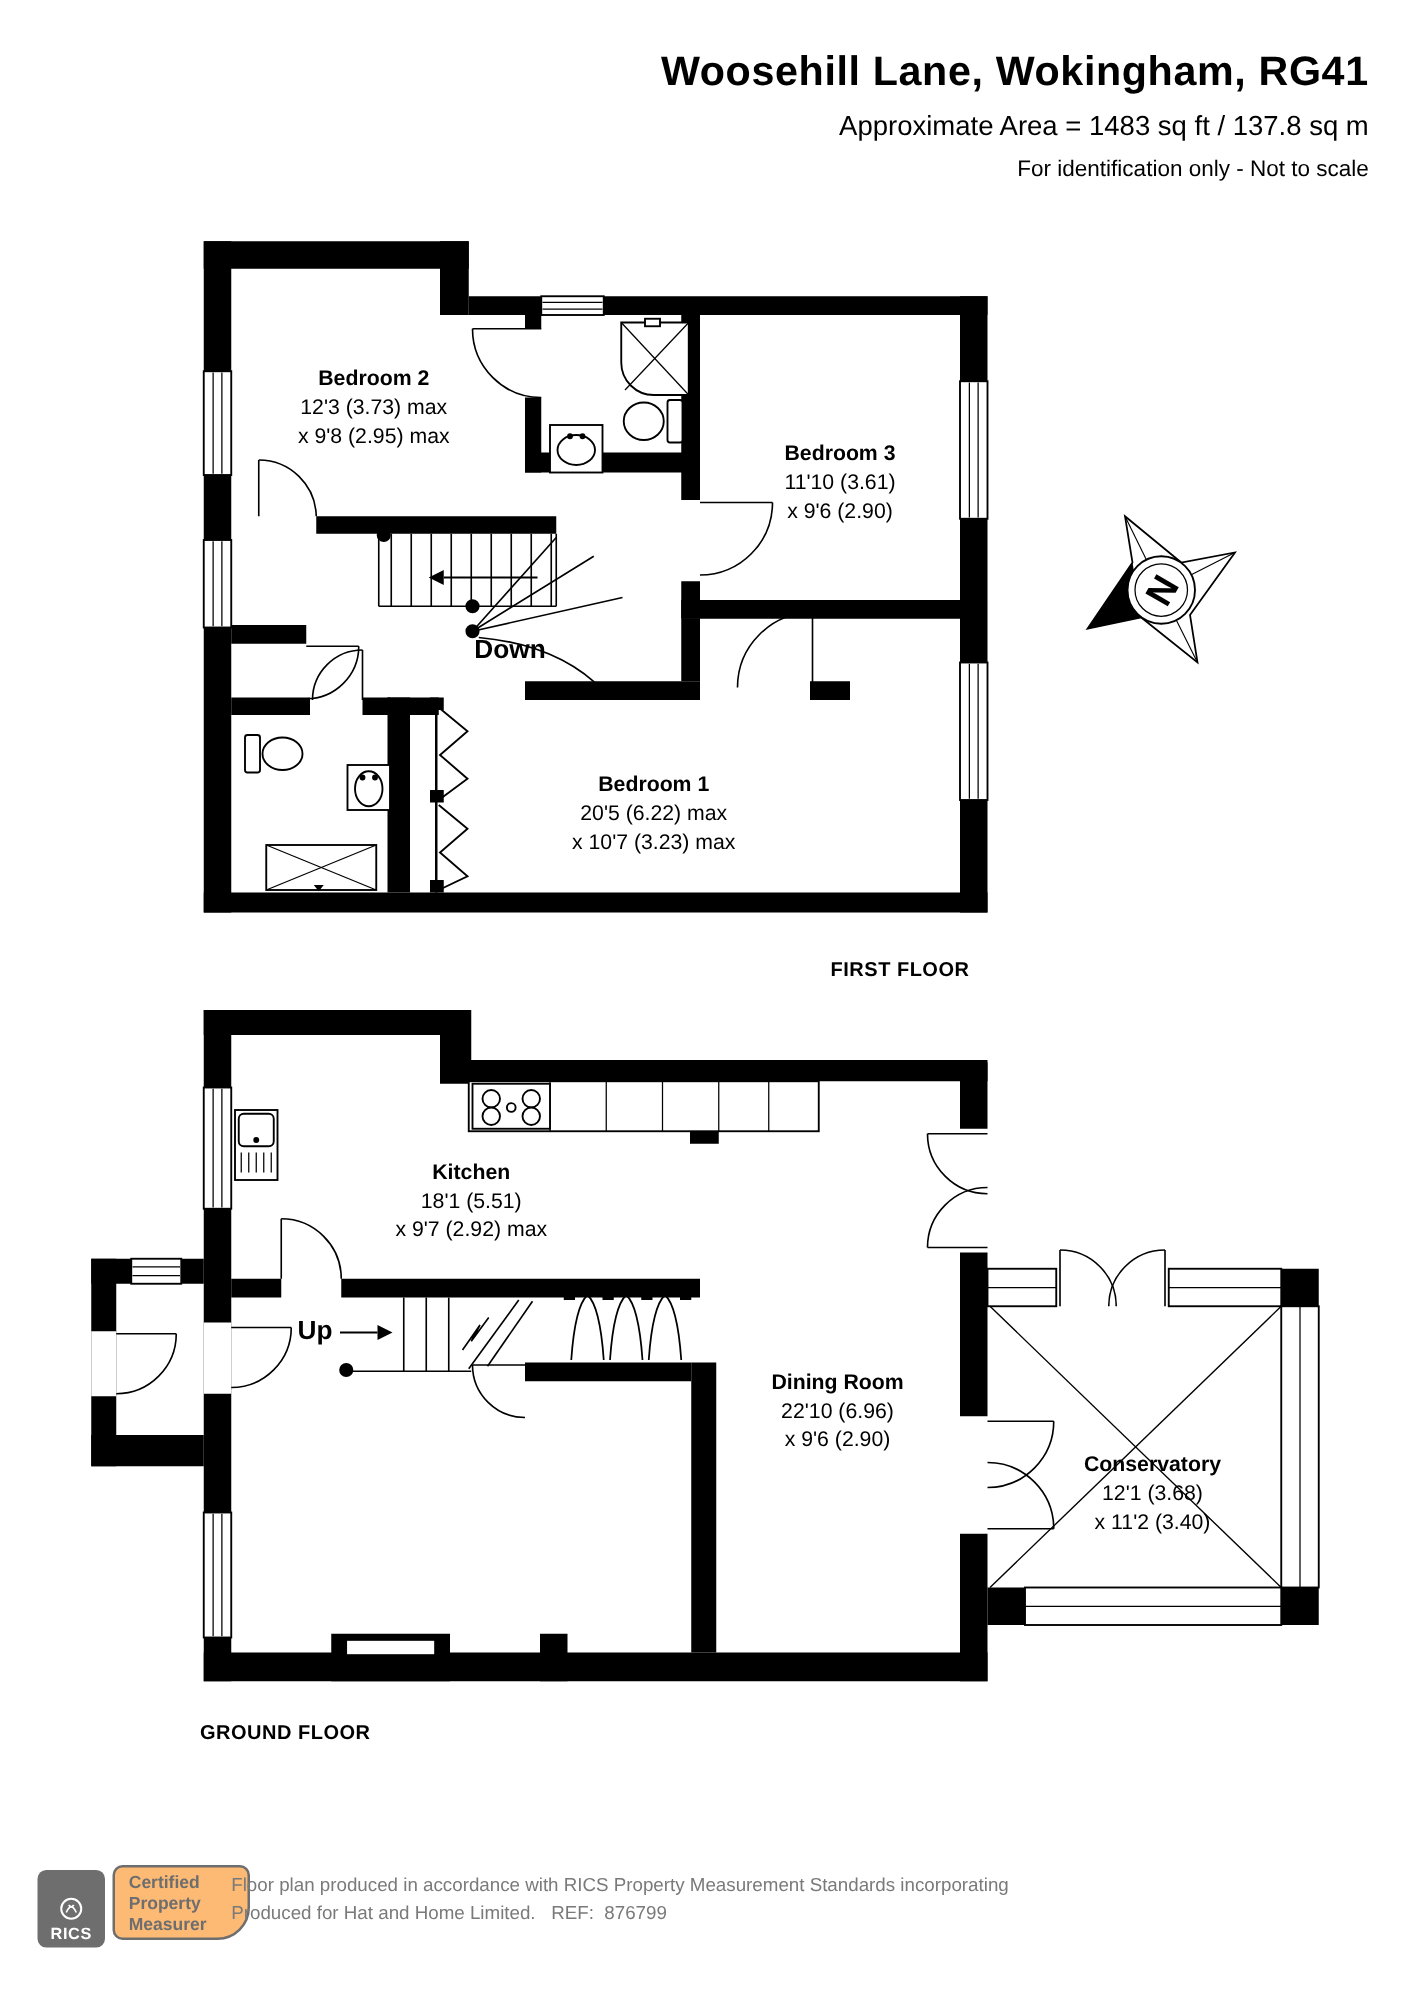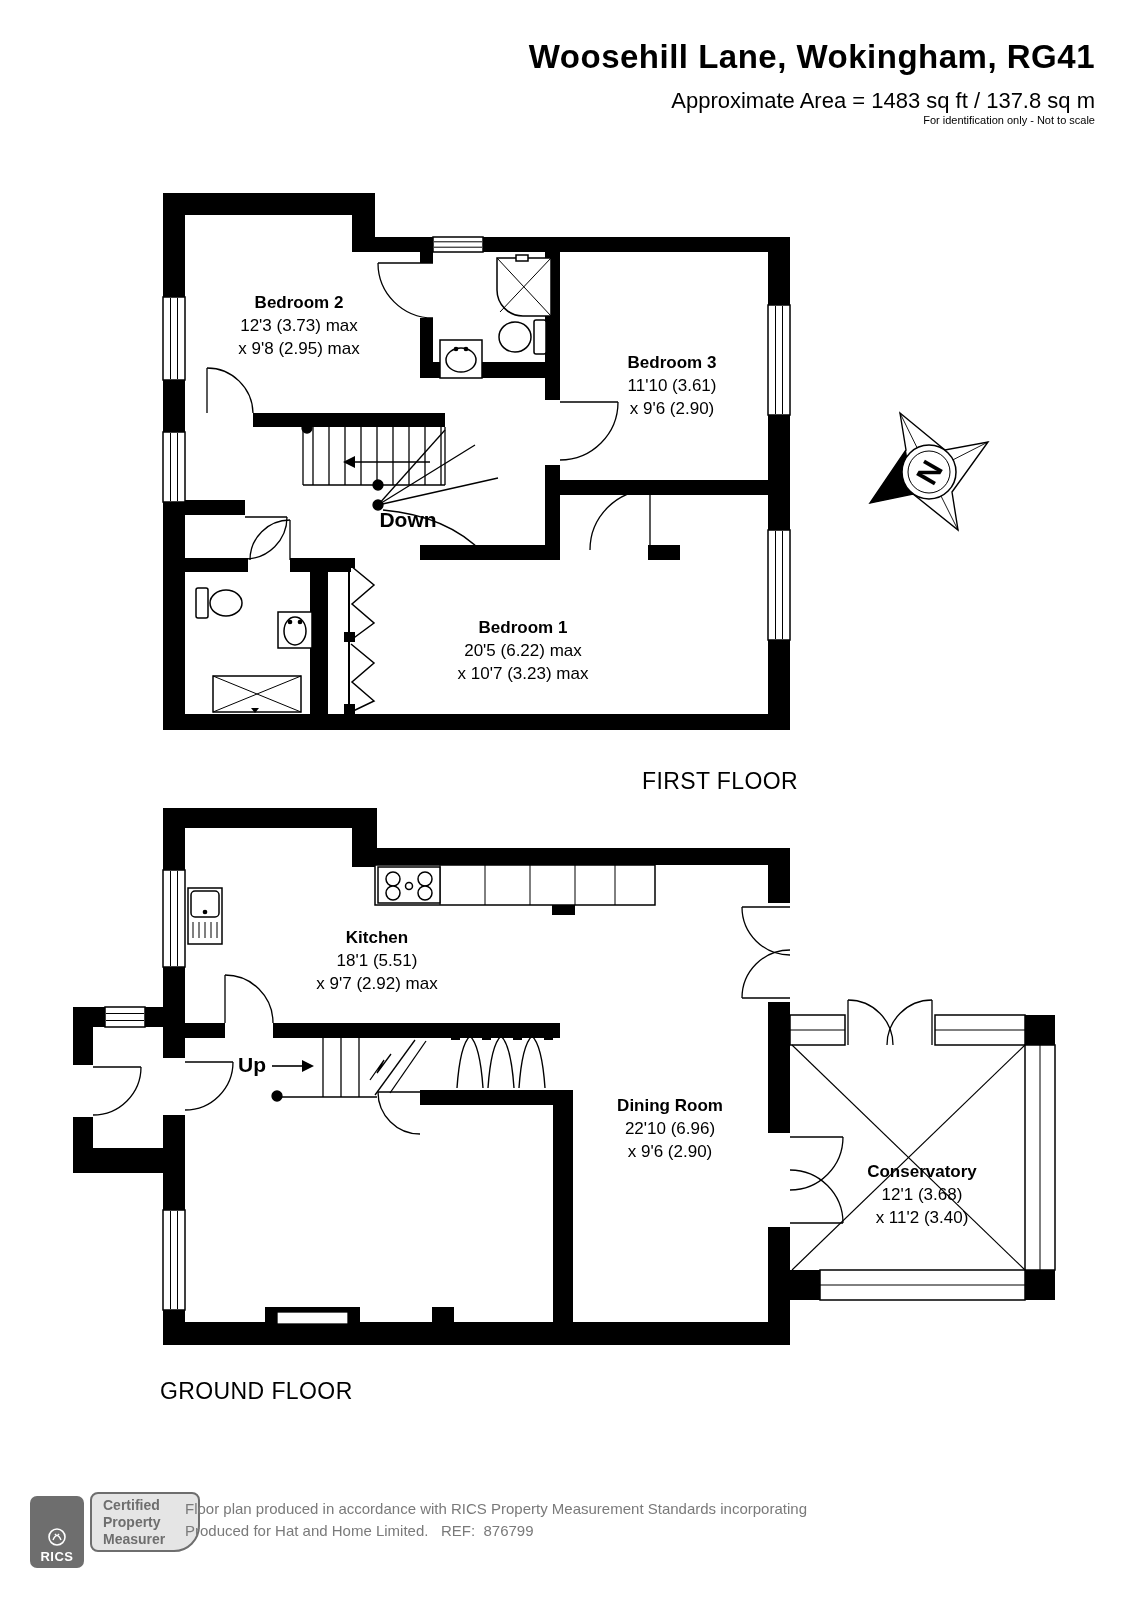--- a/index.html
+++ b/index.html
@@ -3,33 +3,33 @@
 <meta charset="utf-8">
 <style>
   html,body{margin:0;padding:0;background:#fff;}
   body{width:1131px;height:1600px;position:relative;overflow:hidden;
        font-family:"Liberation Sans", sans-serif;color:#000;}
   #page{position:absolute;inset:0;}
   svg.plan{position:absolute;left:0;top:0;}
   .hdr{position:absolute;top:38px;right:36px;text-align:right;}
   .hdr .t1{font-size:33px;font-weight:bold;letter-spacing:.5px;text-align:right;}
   .hdr .t2{font-size:22px;margin-top:12px;}
-  .hdr .t3{font-size:11px;}
+  .hdr .t3{font-size:18px;margin-top:11px;}
   .room-label{position:absolute;transform:translateX(-50%);text-align:center;
               font-size:17px;line-height:23px;white-space:nowrap;}
   .room-label .rname{font-weight:bold;}
   .stair-label{position:absolute;transform:translateX(-50%);font-size:21px;font-weight:bold;}
-  .floor-title{position:absolute;font-size:23px;font-weight:normal;letter-spacing:.4px;}
+  .floor-title{position:absolute;font-size:16px;font-weight:bold;letter-spacing:.4px;}
   .center{transform:translateX(-50%);}
   .footer{position:absolute;left:0;top:1486px;width:1131px;height:80px;}
-  .rics-box{position:absolute;left:30px;top:10px;width:54px;height:72px;background:#6e6e6e;
+  .rics-box{position:absolute;left:30px;top:10px;width:54px;height:62px;background:#6e6e6e;
             border-radius:7px;display:flex;flex-direction:column;align-items:center;justify-content:flex-end;}
   .rics-box .rics-word{color:#fff;font-weight:bold;font-size:13px;letter-spacing:.5px;margin-bottom:4px;}
   .cpm-badge{position:absolute;left:90px;top:6px;width:110px;height:60px;border:2px solid #6e6e6e;
-             border-radius:8px 8px 26px 8px;background:#e5e5e5;box-sizing:border-box;
+             border-radius:8px 8px 26px 8px;background:#fdba74;box-sizing:border-box;
              display:flex;align-items:center;}
   .cpm-badge .cpm-lines{padding-left:11px;font-size:14px;font-weight:bold;color:#6e6e6e;line-height:17px;}
   .footer-lines{position:absolute;left:185px;top:12px;font-size:15px;color:#7a7a7a;line-height:21.5px;}
   .footer-lines div{white-space:pre-wrap;}
 </style>
 </head>
 <body>
 
 <div id="page">
 

